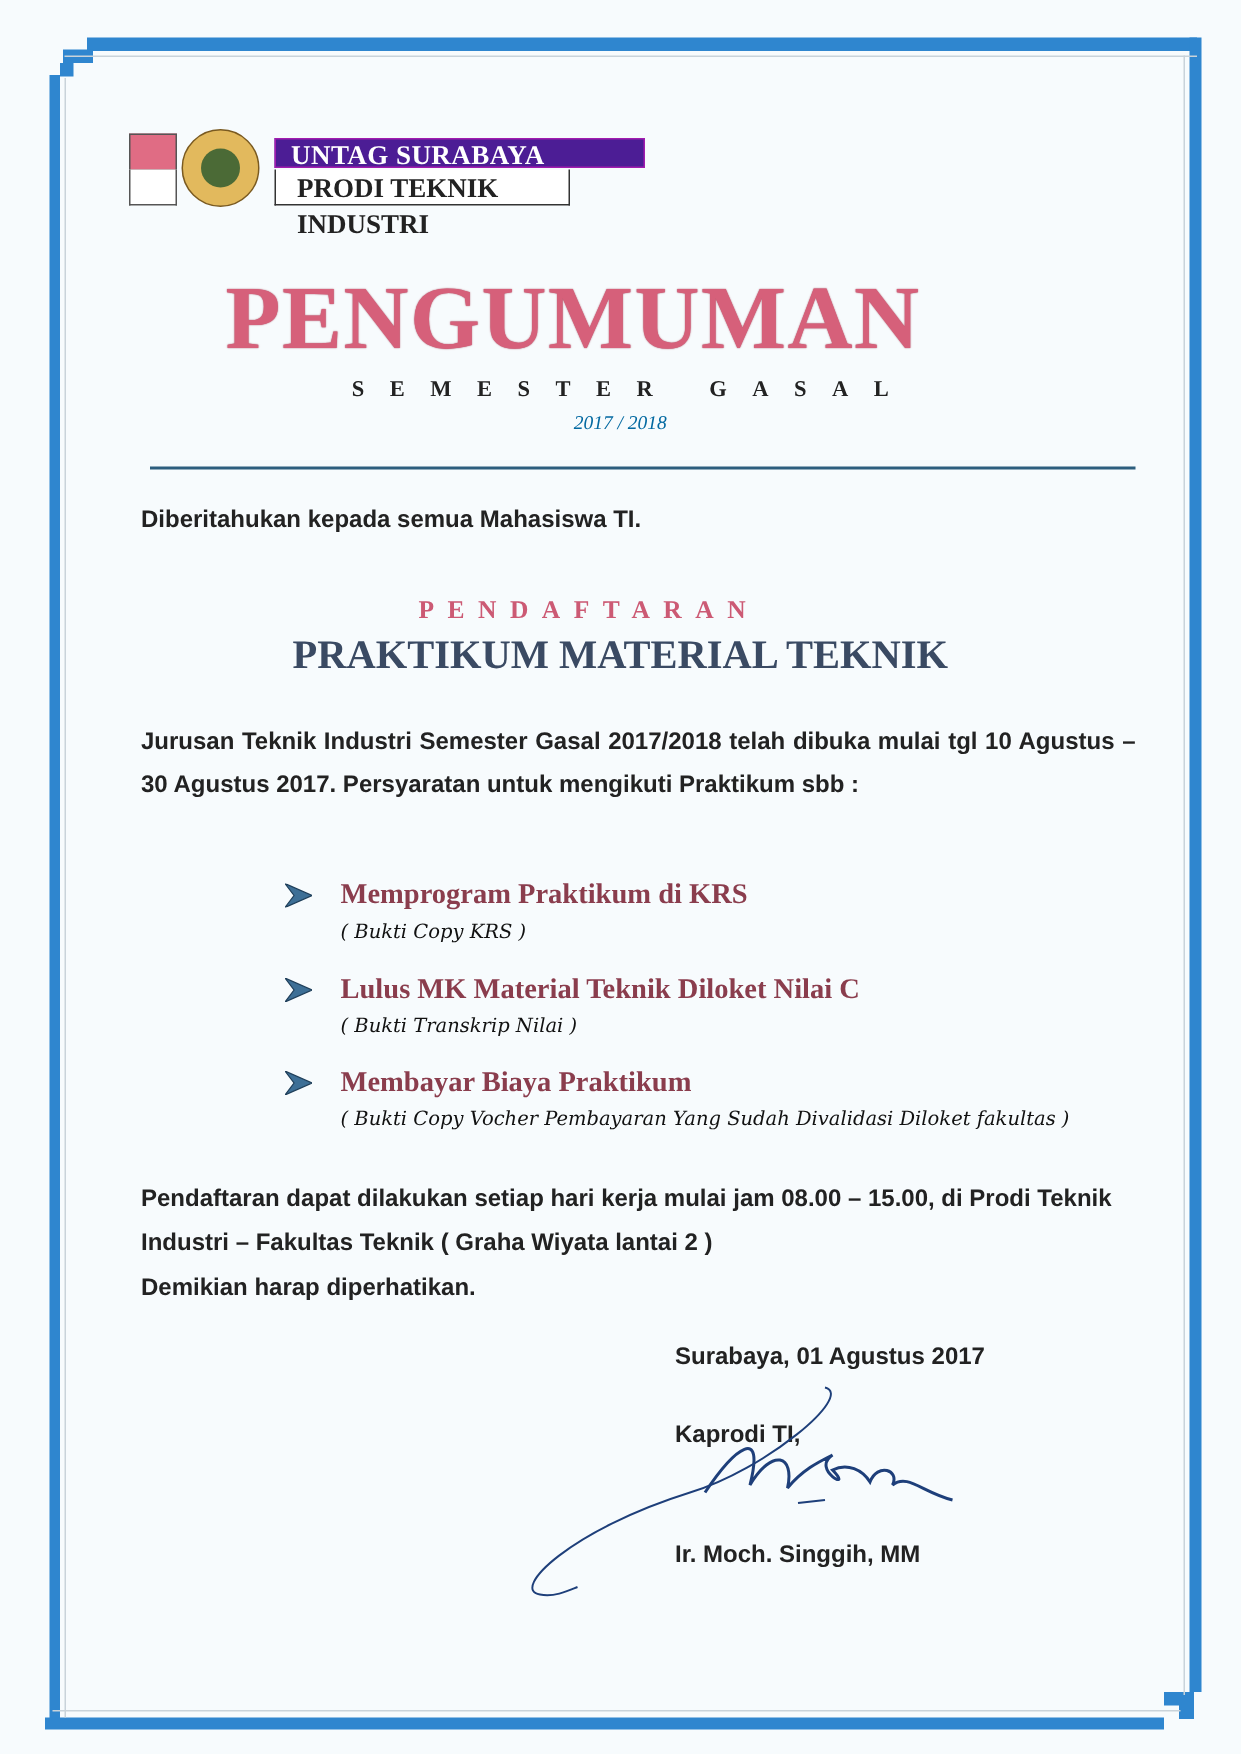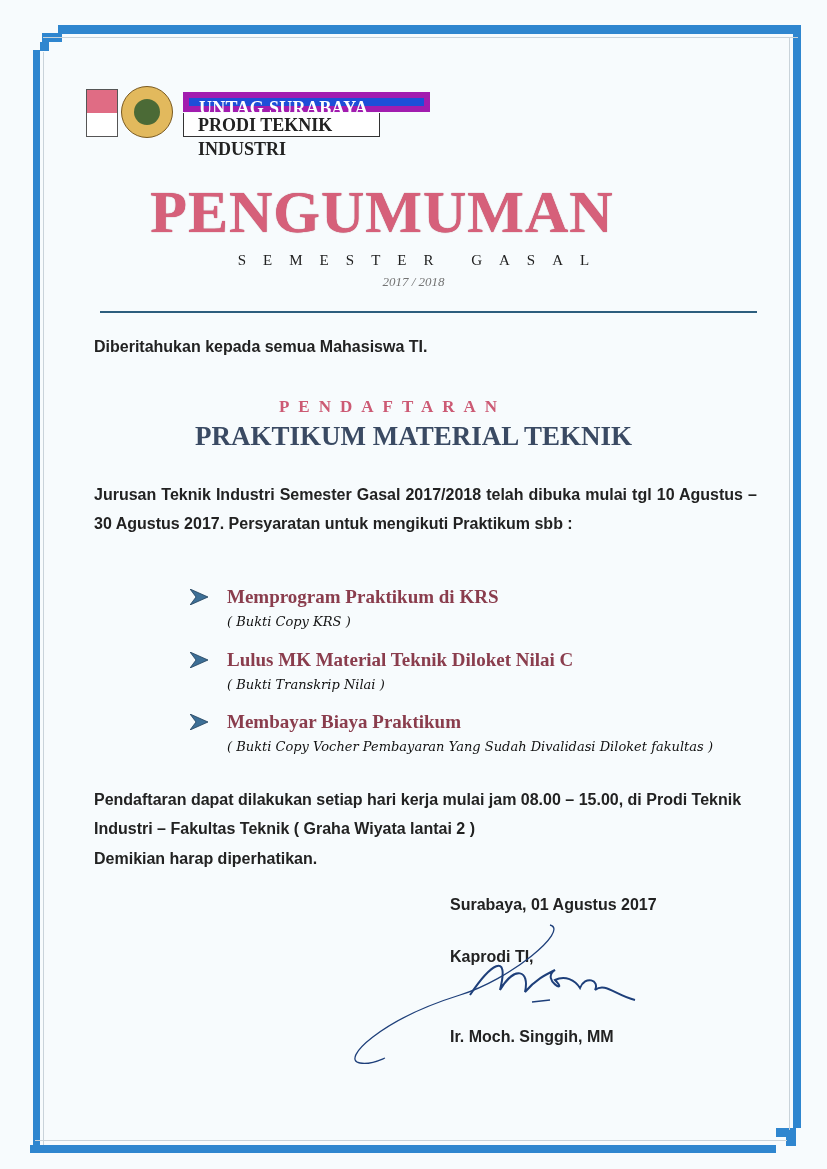--- a/index.html
+++ b/index.html
@@ -4,25 +4,25 @@
 <style>
   html, body { margin:0; padding:0; }
   body { width:827px; height:1169px; background:#f7fbfd; position:relative; overflow:hidden; font-family:"Liberation Serif", serif; }
   .frame-thick { position:absolute; background:#2f86cf; }
   .frame-thin { position:absolute; background:#c9d3da; }
   .abs { position:absolute; }
   .flag-red { position:absolute; left:86px; top:89px; width:30px; height:23px; background:#e06c84; border:1px solid #555; }
   .flag-white { position:absolute; left:86px; top:113px; width:30px; height:23px; background:#fff; border:1px solid #555; border-top:none; }
   .seal { position:absolute; left:121px; top:86px; width:50px; height:50px; border-radius:50%; background:#e2b95d; border:1px solid #7a5a20; }
   .seal-inner { position:absolute; left:12px; top:12px; width:26px; height:26px; border-radius:50%; background:#4b6a36; }
-  .banner-top { position:absolute; left:183px; top:92px; width:247px; height:20px; background:#1d4ed8; color:#fff; border:6px solid #a21caf; font-weight:bold; font-size:18px; line-height:20px; padding-left:10px; box-sizing:border-box; letter-spacing:0.3px; }
+  .banner-top { position:absolute; left:183px; top:92px; width:247px; height:20px; background:#4c1d95; color:#fff; border:1px solid #a21caf; font-weight:bold; font-size:18px; line-height:20px; padding-left:10px; box-sizing:border-box; letter-spacing:0.3px; }
   .banner-bot { position:absolute; left:183px; top:113px; width:197px; height:24px; background:#fff; color:#222; border:1px solid #333; border-top:none; font-weight:bold; font-size:18px; line-height:24px; padding-left:14px; box-sizing:border-box; }
   .title { position:absolute; left:0; width:764px; top:178px; text-align:center; color:#d6607a; font-size:60px; font-weight:bold; letter-spacing:1px; text-shadow:0 0 1px #a04055; }
-  .subtitle { position:absolute; left:0; width:827px; top:252px; text-align:center; color:#222; font-size:15px; font-weight:normal; letter-spacing:17px; padding-left:17px; box-sizing:border-box; }
-  .year { position:absolute; left:0; width:827px; top:274px; text-align:center; color:#737373; font-size:13px; font-style:italic; }
+  .subtitle { position:absolute; left:0; width:827px; top:252px; text-align:center; color:#222; font-size:15px; font-weight:bold; letter-spacing:17px; padding-left:17px; box-sizing:border-box; }
+  .year { position:absolute; left:0; width:827px; top:274px; text-align:center; color:#0369a1; font-size:13px; font-style:italic; }
   .rule { position:absolute; left:100px; top:311px; width:657px; height:2px; background:#2d5e7e; }
   .body-text { font-family:"Liberation Sans", sans-serif; font-weight:bold; color:#222; font-size:16px; }
   .intro { left:94px; top:338px; }
   .sec-head { position:absolute; left:0; width:725px; top:397px; text-align:center; color:#cc5a74; font-size:17px; font-weight:bold; letter-spacing:9px; padding-left:60px; box-sizing:border-box; }
   .sec-title { position:absolute; left:0; width:827px; top:421px; text-align:center; color:#3a4a63; font-size:27px; font-weight:bold; box-sizing:border-box; }
   .para { left:94px; top:480px; width:663px; line-height:29px; text-align:justify; }
   .req { position:absolute; left:190px; }
   .arrow { position:absolute; left:0; top:3px; width:18px; height:16px; }
   .req-label { position:absolute; left:37px; top:0; white-space:nowrap; color:#8a3d4d; font-family:"Liberation Serif", serif; font-weight:bold; font-size:19px; }
   .req-note { position:absolute; left:37px; top:28px; white-space:nowrap; color:#111; font-family:"DejaVu Serif", serif; font-style:italic; font-size:13px; }

